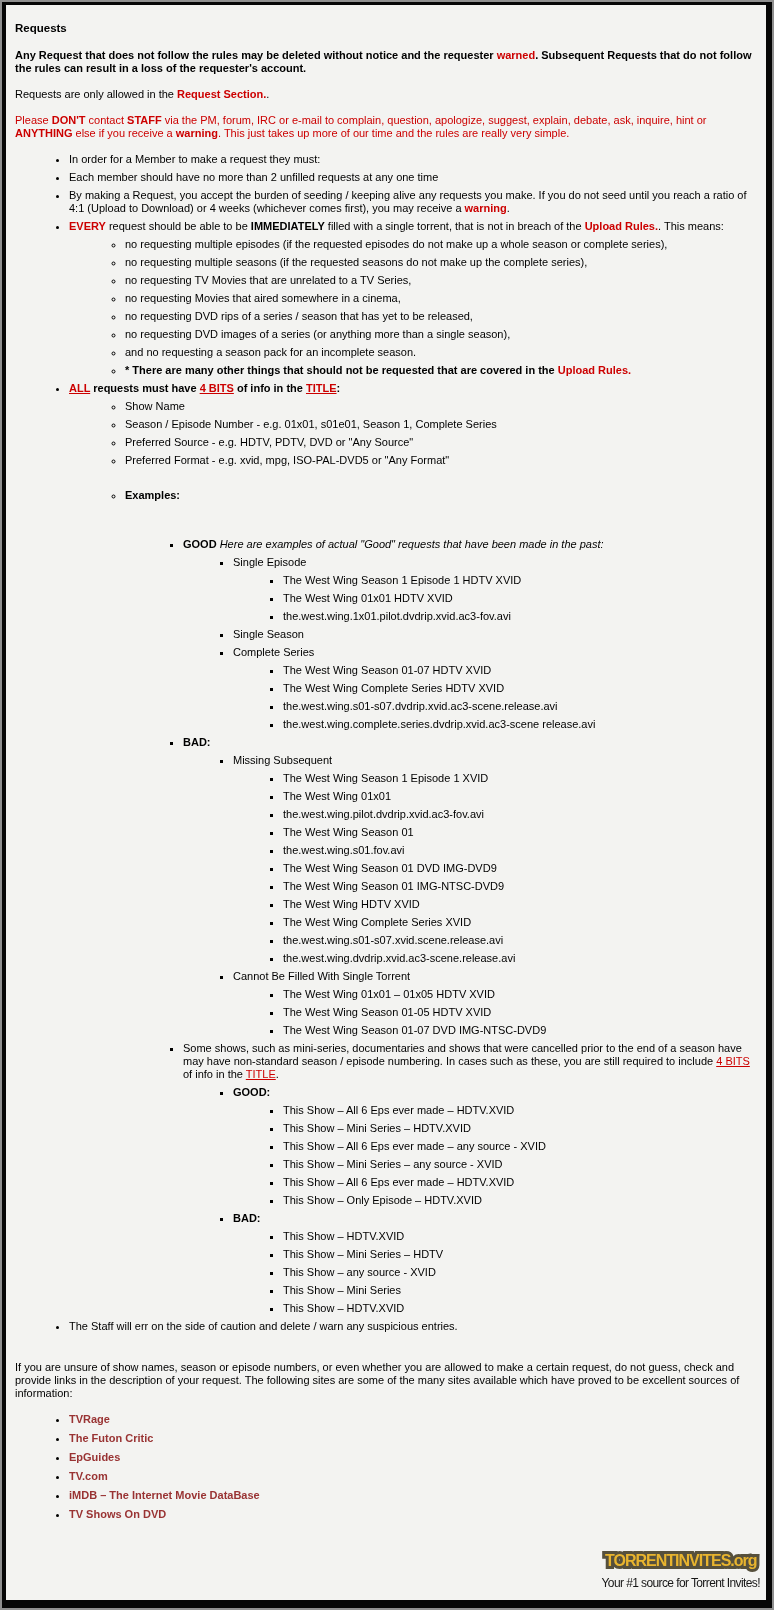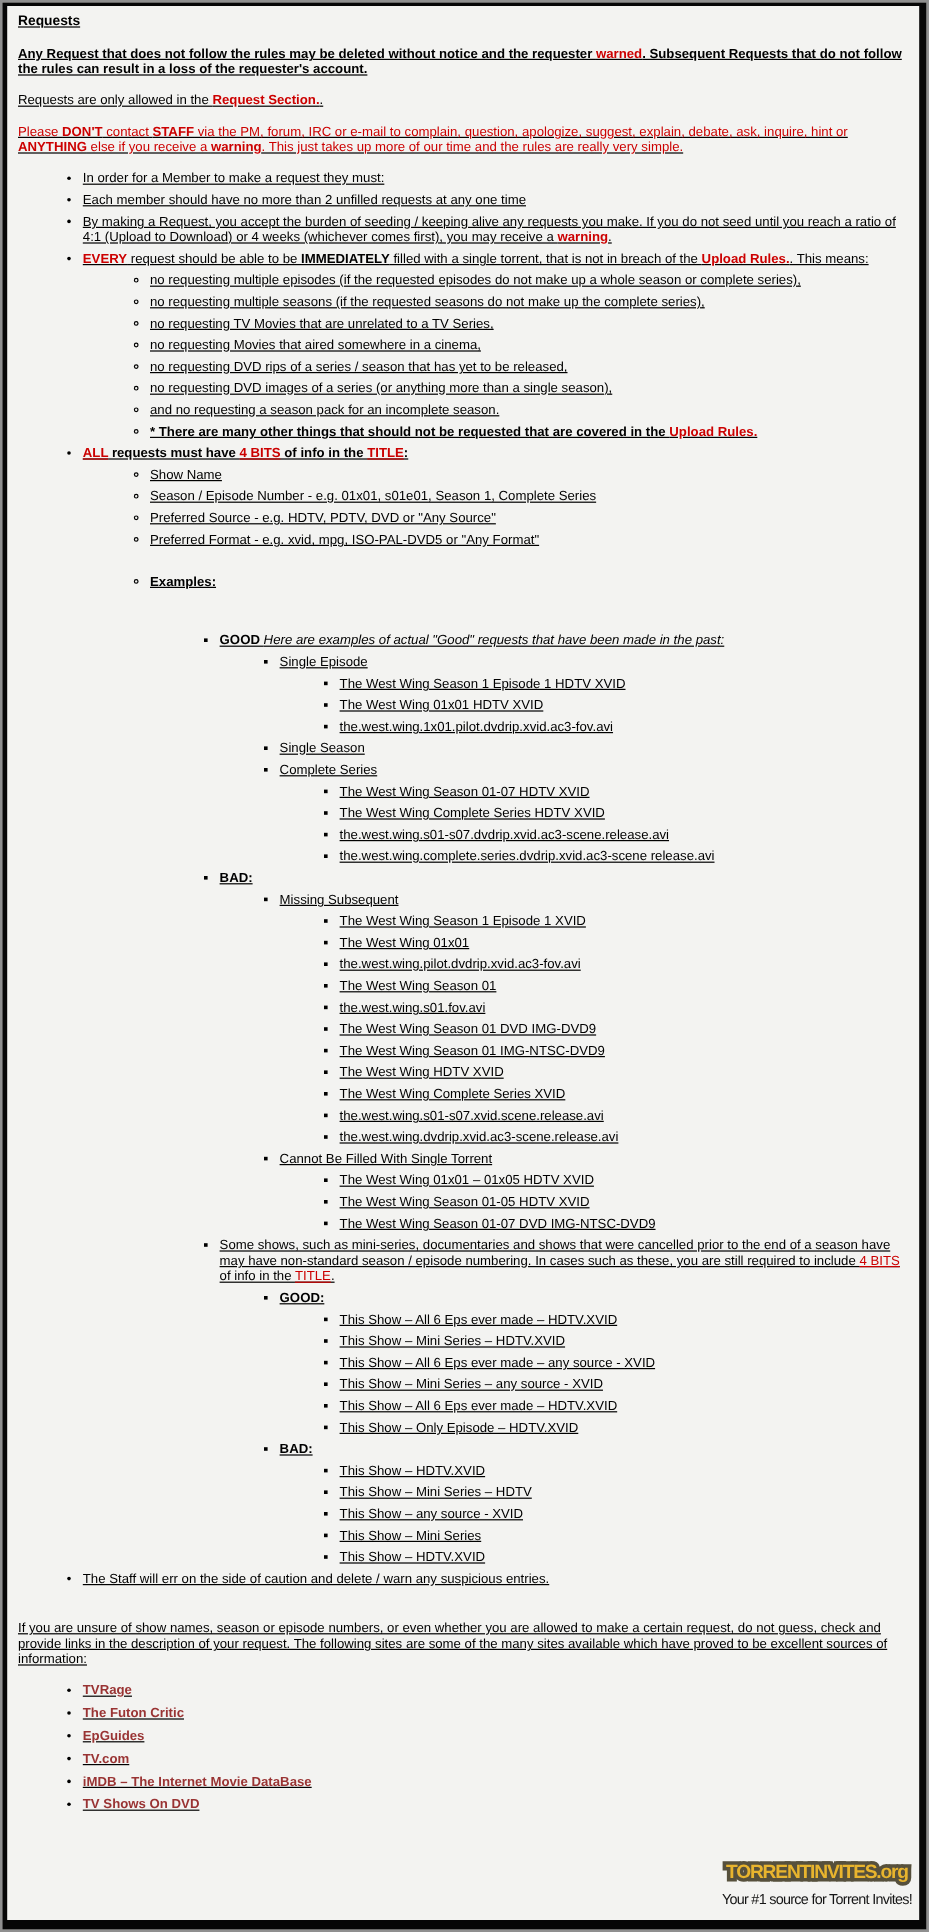--- a/index.html
+++ b/index.html
@@ -9,26 +9,25 @@
     font-family: "Liberation Sans", sans-serif;
     overflow: hidden;
   }
   .page {
     position: absolute;
     left: 2px; top: 2px; right: 2px; bottom: 2px;
     background: #f3f3f1;
     border: solid #060606;
     border-width: 3px 6px 8px 4px;
     box-sizing: border-box;
-    padding: 5px 9px 0 9px;
+    padding: 15px 9px 0 9px;
     font-size: 11px;
     line-height: 13px;
     color: #000;
     overflow: hidden;
-    text-decoration: underline;
   }
   .title {
     font-weight: bold;
     font-size: 11.5px;
     margin: 2px 0 14px 0;
   }
   p { margin: 0 0 13px 0; }
   .p-bold { font-weight: bold; }
   
   .seg-b   { font-weight: bold; }

